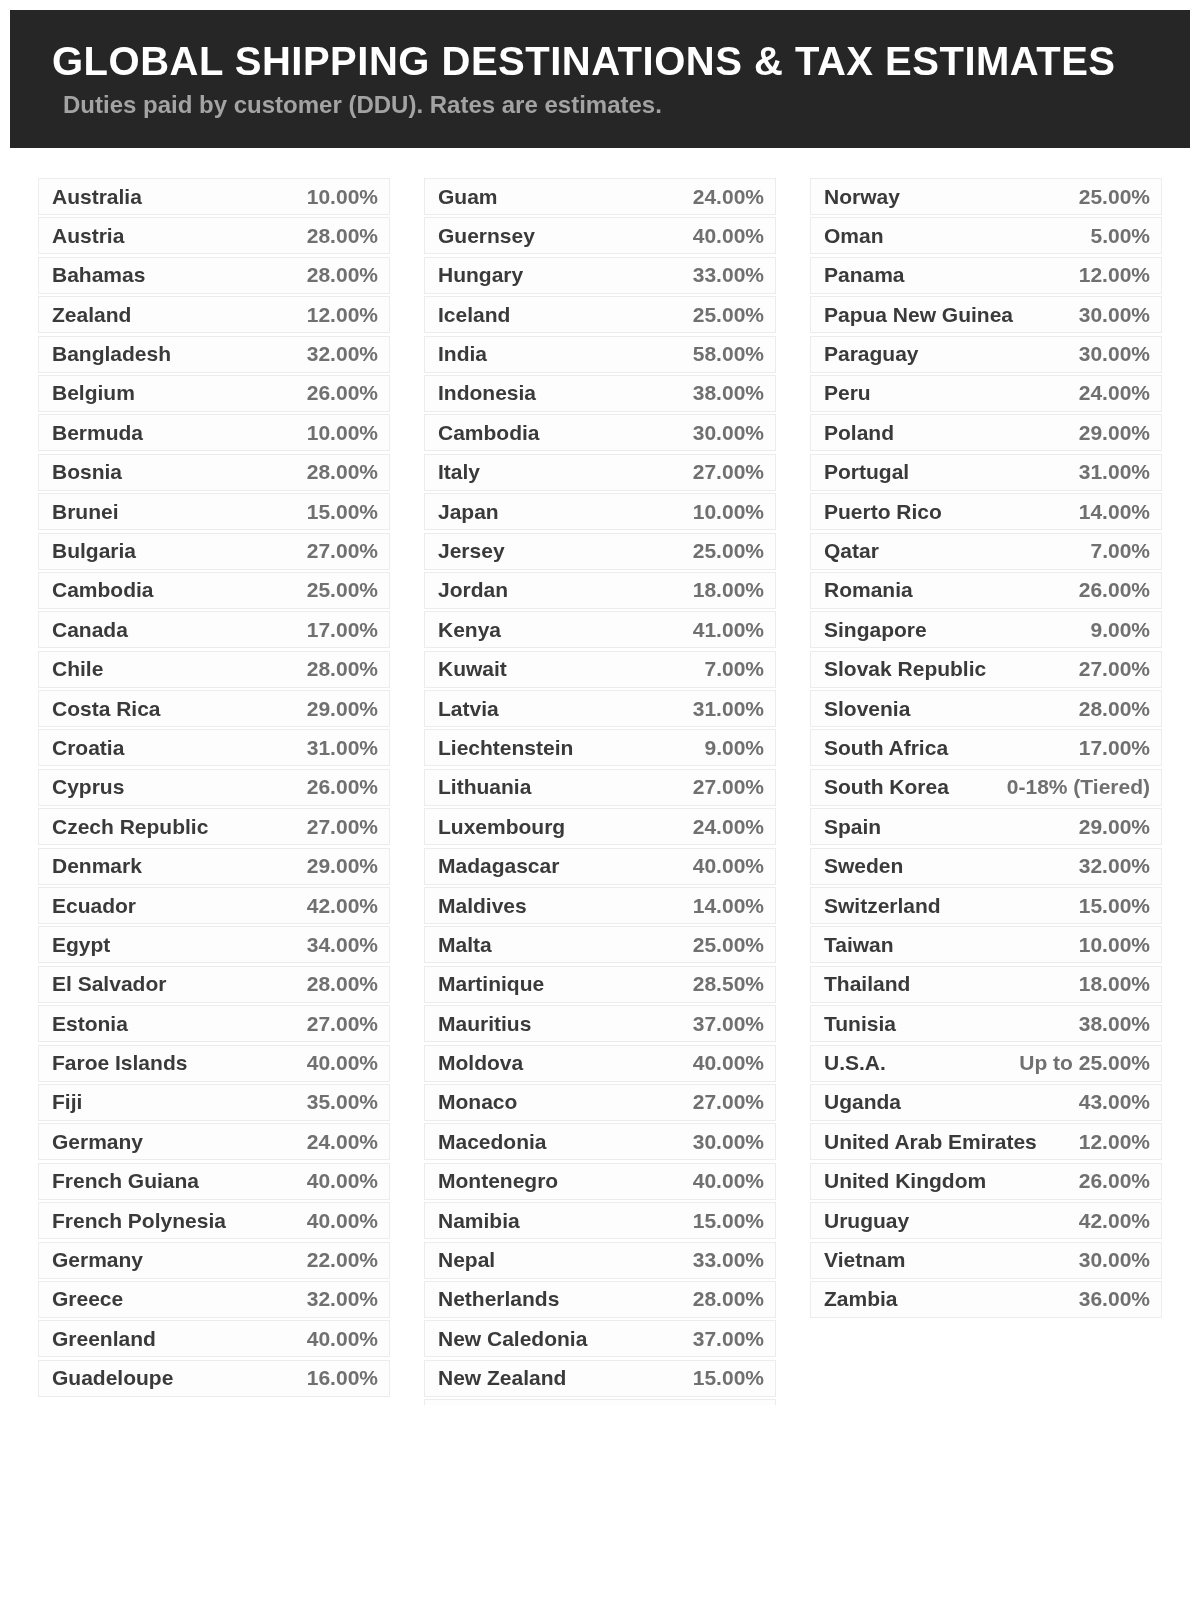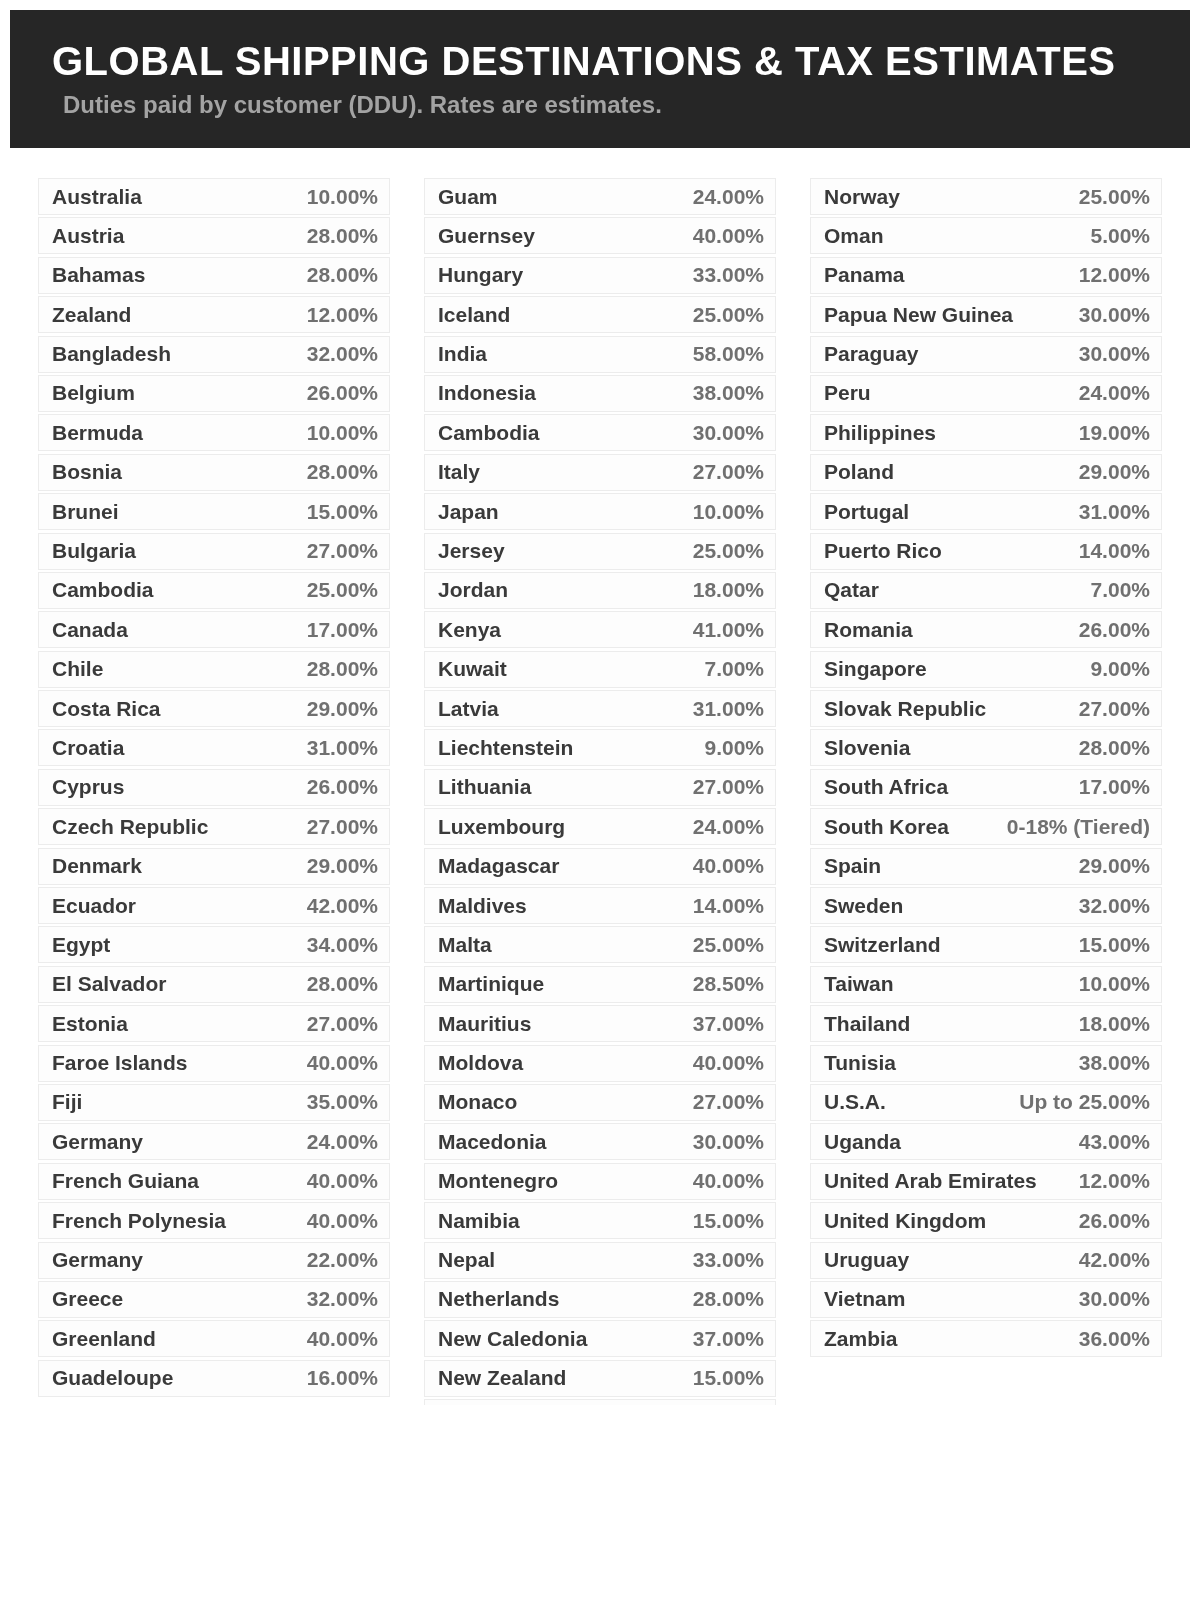--- a/index.html
+++ b/index.html
@@ -390,24 +390,20 @@
         </div>
         <div class="row">
           <span class="country">Paraguay</span>
           <span class="rate">30.00%</span>
         </div>
         <div class="row">
           <span class="country">Peru</span>
           <span class="rate">24.00%</span>
         </div>
         <div class="row">
-          <span class="country">Philippines</span>
-          <span class="rate">19.00%</span>
-        </div>
-        <div class="row">
           <span class="country">Poland</span>
           <span class="rate">29.00%</span>
         </div>
         <div class="row">
           <span class="country">Portugal</span>
           <span class="rate">31.00%</span>
         </div>
         <div class="row">
           <span class="country">Puerto Rico</span>
           <span class="rate">14.00%</span>

